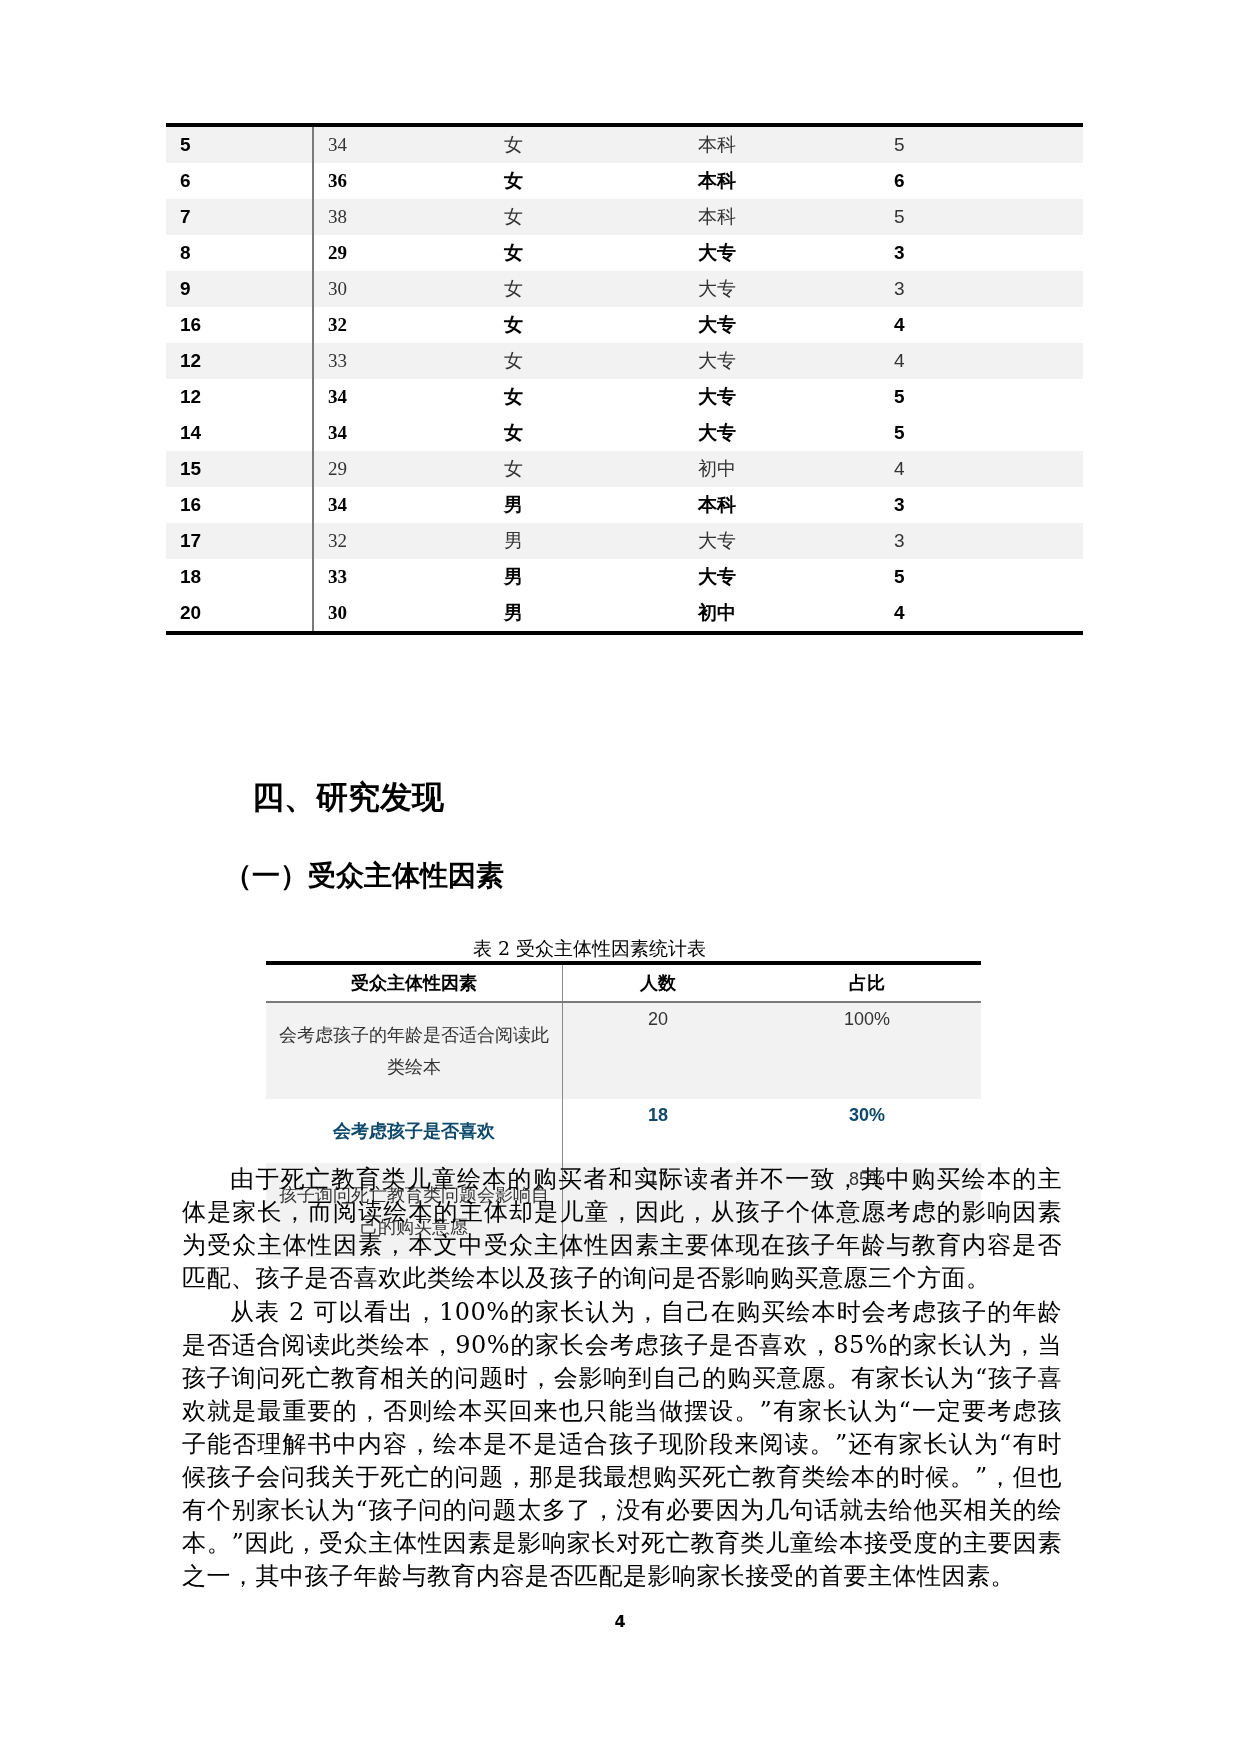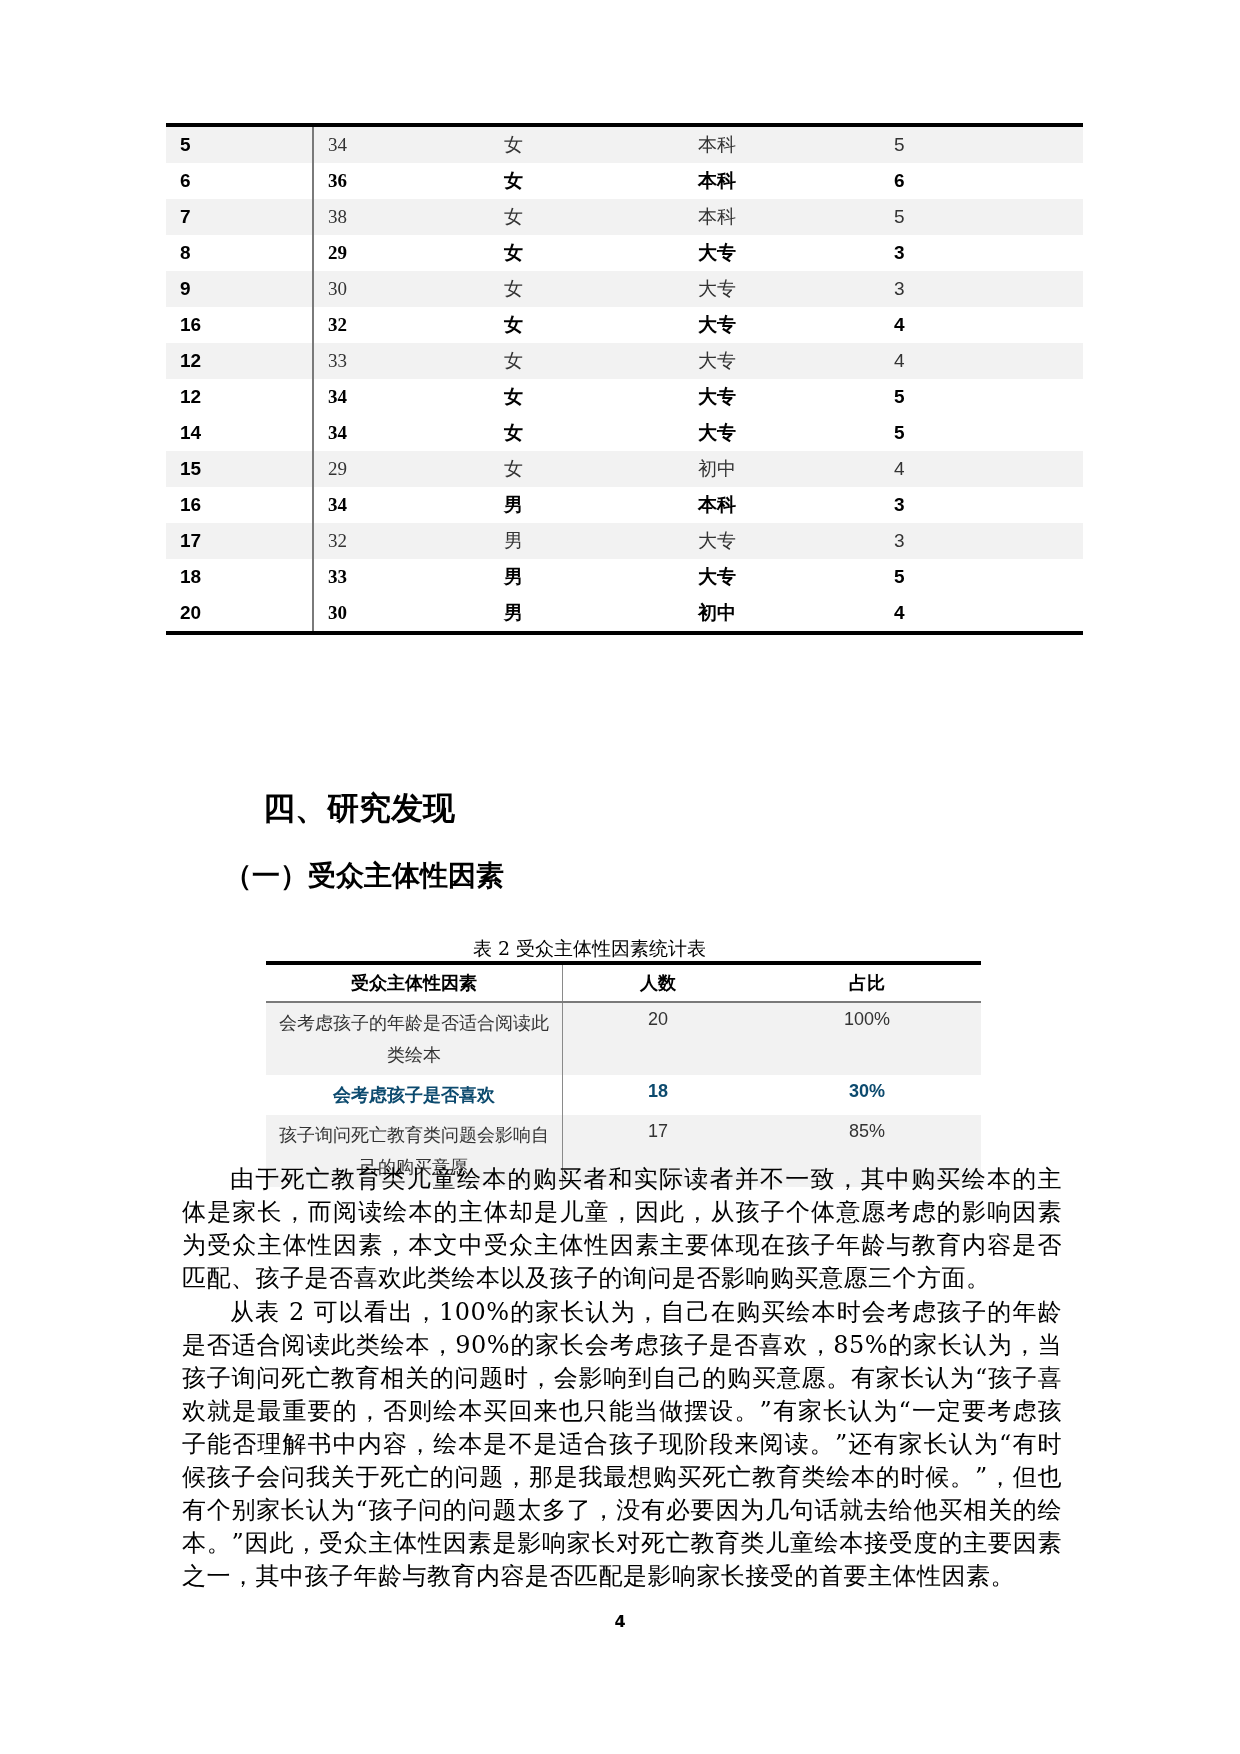--- a/index.html
+++ b/index.html
@@ -6,31 +6,31 @@
   body { width: 1240px; height: 1754px; position: relative; overflow: hidden; font-family: "DejaVu Serif", serif; color: #000; }
   .t1 { position: absolute; left: 166px; top: 123px; width: 917px; border-collapse: collapse; border-top: 4px solid #000; border-bottom: 4px solid #000; font-family: "Liberation Sans", sans-serif; font-size: 19px; }
   .t1 td { height: 36px; padding: 0 0 0 14px; vertical-align: middle; }
   .t1 td.c0 { width: 132px; border-right: 2px solid #7a7a7a; font-weight: bold; }
   .t1 td.c1 { width: 162px; font-family: "Liberation Serif", serif; }
   .t1 td.c2 { width: 180px; }
   .t1 td.c3 { width: 182px; }
   .t1 tr.odd td { background: #f2f2f2; color: #333; }
   .t1 tr.odd td.c0 { color: #000; }
   .t1 tr.even td { background: #ffffff; font-weight: bold; }
-  .h1 { position: absolute; left: 246px; top: 770px; font-family: "DejaVu Sans", sans-serif; font-weight: bold; font-size: 32px; margin: 17px; }
+  .h1 { position: absolute; left: 246px; top: 770px; font-family: "DejaVu Sans", sans-serif; font-weight: bold; font-size: 32px; margin: 6px; }
   .h2 { position: absolute; left: 224px; top: 857px; font-family: "DejaVu Sans", sans-serif; font-weight: bold; font-size: 28px; margin: 0; }
   .caption { position: absolute; left: 0; width: 1155px; top: 924px; text-align: center; font-size: 19px; margin: 12px; }
   .t2 { position: absolute; left: 266px; top: 961px; width: 715px; border-collapse: collapse; border-top: 4px solid #000; font-family: "DejaVu Sans", sans-serif; font-size: 18px; }
   .t2 th { height: 34px; font-weight: bold; border-bottom: 2px solid #7a7a7a; text-align: center; }
   .t2 th.c0, .t2 td.c0 { width: 272px; border-right: 1px solid #8a8a8a; }
   .t2 td { vertical-align: top; text-align: center; line-height: 32px; padding: 0; }
   .t2 td.c1, .t2 td.c2 { font-family: "Liberation Sans", sans-serif; }
   .t2 tr.odd td { background: #f2f2f2; color: #333; }
   .t2 tr.even td { background: #fff; font-weight: bold; color: #0c4a6e; }
-  .t2 td.c0 { padding: 4px 12px; }
+  .t2 td.c0 { padding: 16px 12px; }
   .body-text { position: absolute; left: 182px; width: 880px; font-size: 24px; line-height: 33px; margin: 0; text-align: justify; text-indent: 48px; letter-spacing: 0.5px; }
   .p1 { top: 1163px; }
   .p2 { top: 1296px; }
   .pageno { position: absolute; left: 0; width: 1240px; top: 1612px; text-align: center; font-family: "DejaVu Sans", sans-serif; font-size: 16px; font-weight: bold; }
 </style>
 </head>
 <body>
 
 <table class="t1">
   <tbody id="t1body">

